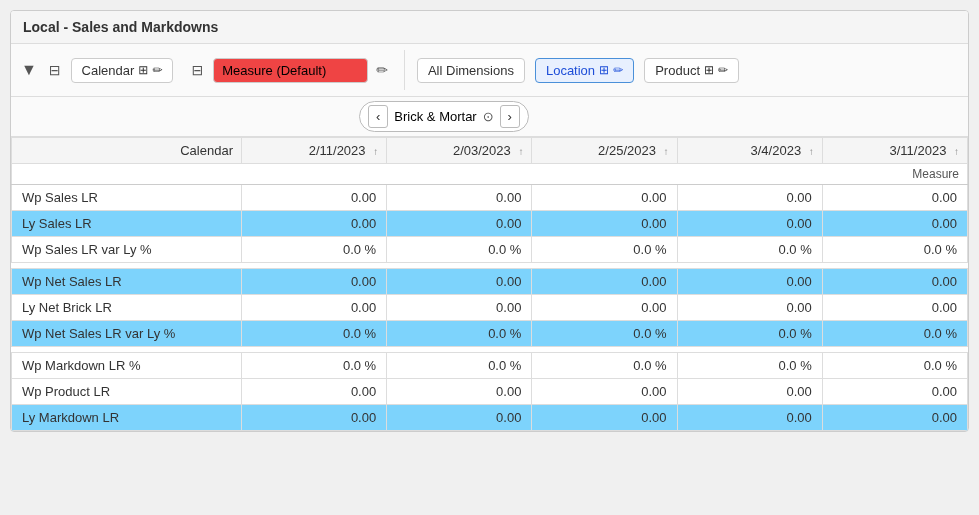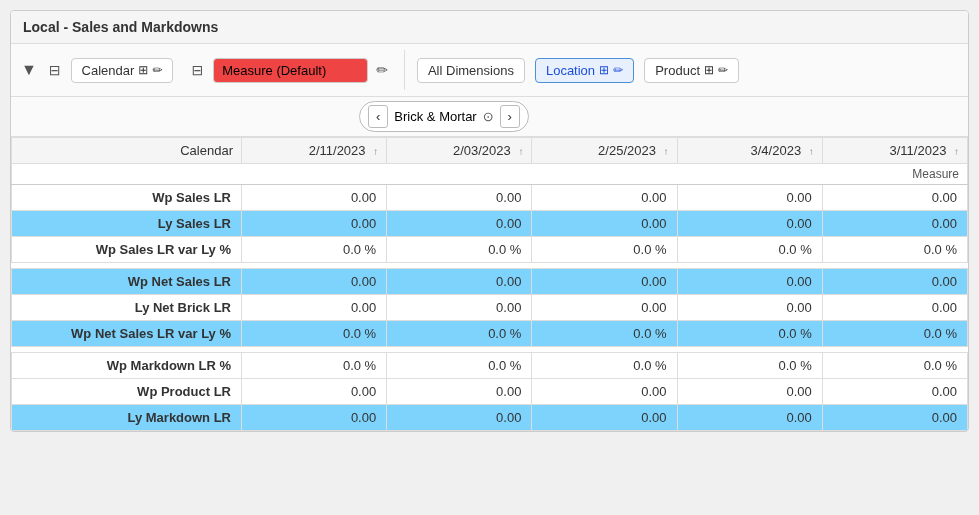--- a/index.html
+++ b/index.html
@@ -151,23 +151,22 @@
       font-size: 10px;
       margin-left: 4px;
     }
     td {
       border: 1px solid #ddd;
       padding: 5px 10px;
       text-align: right;
       color: #333;
     }
     td.label-cell {
-      text-align: right;
-      background: #fff;
-      font-weight: bold;
+      text-align: left;
+      background: #fff;
     }
     tr.shaded td {
       background: #7dd3fc;
     }
     tr.white td {
       background: #fff;
     }
     tr.section-header td {
       background: #fff;
       font-weight: normal;

